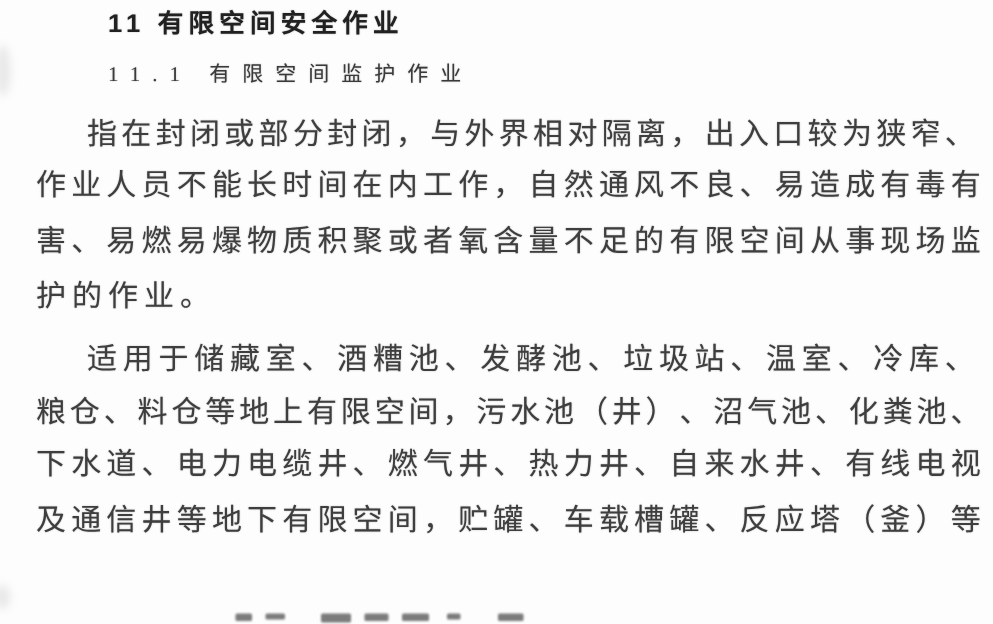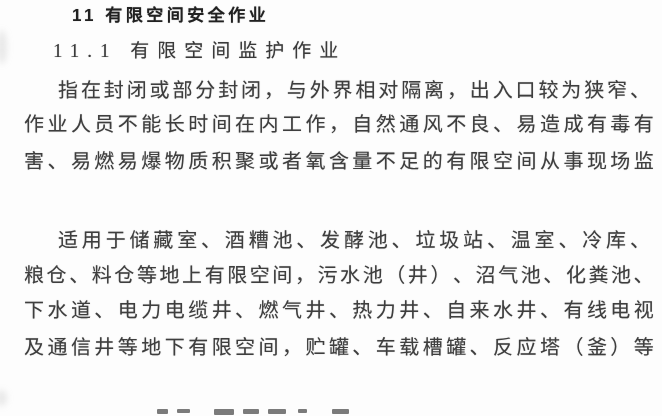--- a/index.html
+++ b/index.html
@@ -20,22 +20,22 @@
   .h1 {
     position: absolute; top: 6px; left: 72px;
     font-family: "Liberation Sans", "DejaVu Sans", sans-serif;
     font-weight: 700; font-size: 17px; line-height: 20px;
     letter-spacing: 3.5px; color: #212121;
     text-shadow: 0 0 1px rgba(40,40,40,0.4);
     white-space: nowrap;
     text-align: center;
   }
   .h2 {
-    position: absolute; top: 40px; left: 53px;
-    font-size: 19px; line-height: 22px; letter-spacing: 8px;
+    position: absolute; top: 40px; left: 72px;
+    font-size: 14px; line-height: 22px; letter-spacing: 8px;
     color: #3a3a3a; text-shadow: 0 0 1px rgba(70,70,70,0.45);
     white-space: nowrap;
   }
   .line {
     position: absolute; left: 24px; width: 630px;
     font-size: 20px; line-height: 24px; color: #3e3e3e;
     text-shadow: 0 0 1px rgba(70,70,70,0.45);
     white-space: nowrap;
   }
   .line.indent { left: 58px; width: 592px; }
@@ -141,20 +141,21 @@
       <span>有</span>
       <span>限</span>
       <span>空</span>
       <span>间</span>
       <span>从</span>
       <span>事</span>
       <span>现</span>
       <span>场</span>
       <span>监</span>
     </div>
+  <div class="line natural" style="top:186px">护的作业。</div>
 
   <div class="line indent justify" style="top:228px">
       <span>适</span>
       <span>用</span>
       <span>于</span>
       <span>储</span>
       <span>藏</span>
       <span>室</span>
       <span>、</span>
       <span>酒</span>

